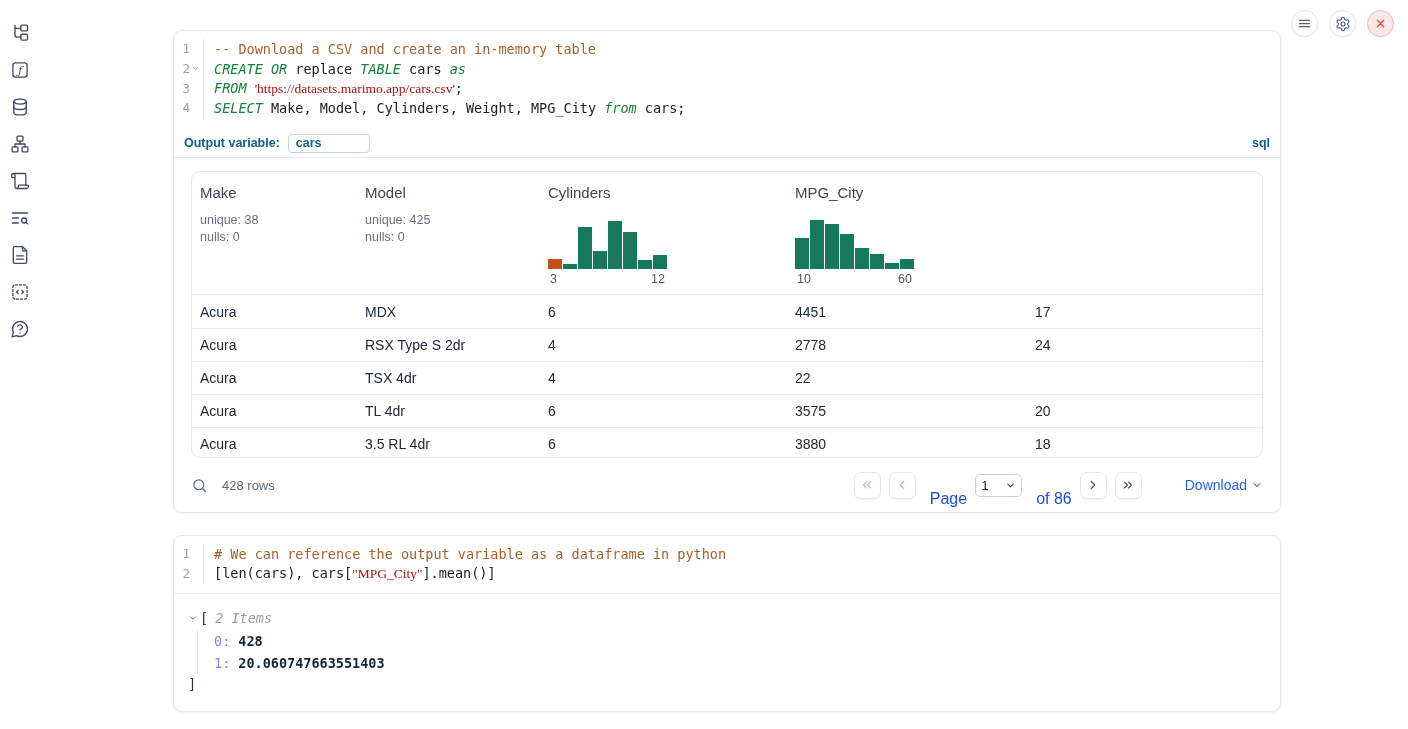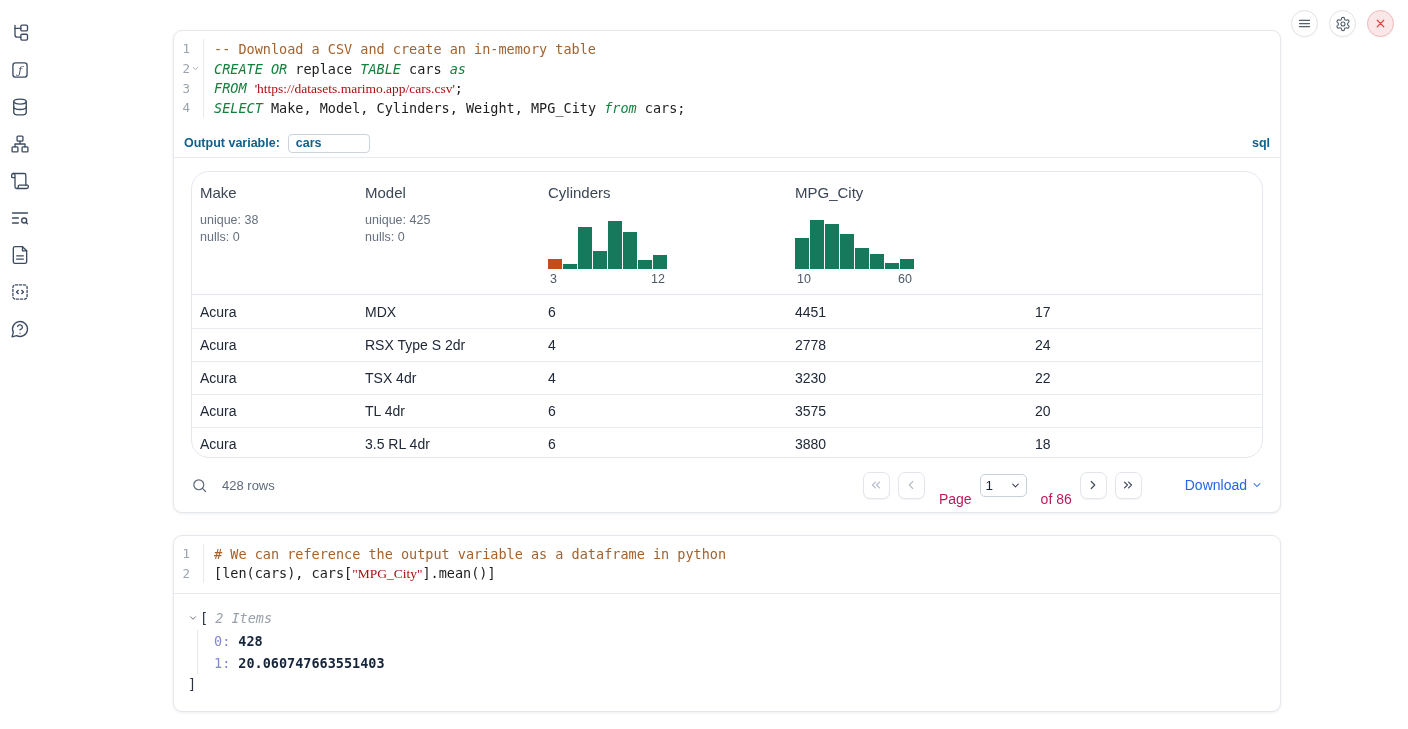--- a/index.html
+++ b/index.html
@@ -45,21 +45,21 @@
   .outvar-row { height:28px; display:flex; align-items:center; padding:0 10px;
     border-bottom:1px solid #e6e9ed; }
   .outvar-label { font-size:12.5px; font-weight:bold; color:#10618e; }
   .outvar-input { margin-left:8px; width:82px; height:19px; border:1px solid #ccd3db;
     border-radius:4px; font-family:"Liberation Sans", sans-serif; font-size:12.5px;
     font-weight:bold; color:#10618e; padding:0 7px; outline:none; }
   .lang-badge { margin-left:auto; font-size:12.5px; font-weight:bold; color:#10618e; }
 
   
   .table-box { position:absolute; left:17px; right:17px; top:140px; bottom:54px;
-    border:1px solid #e4e8ee; border-radius:18px; overflow:hidden; background:#fff; }
+    border:1px solid #e4e8ee; border-radius:9px; overflow:hidden; background:#fff; }
   .thead, .tr { display:grid; grid-template-columns:165px 183px 247px 240px 1fr; }
   .thead { height:123px; border-bottom:1px solid #e4e8ee; }
   .th { padding:12px 8px 8px 8px; display:flex; flex-direction:column; cursor:pointer; }
   .th-label { font-size:15px; color:#3b4657; }
   .meta { margin-top:11px; font-size:12.5px; color:#66707f; line-height:17px; }
   .hist-wrap { margin-top:auto; width:119px; }
   .hist { height:52px; display:flex; align-items:flex-end; gap:1.5px; }
   .bar { flex:1; }
   .hist-axis { display:flex; justify-content:space-between; font-size:12.5px;
     color:#4e5866; margin-top:3px; padding:0 2px; }
@@ -71,21 +71,21 @@
   .tfoot { position:absolute; left:17px; right:17px; bottom:0; height:54px;
     display:flex; align-items:center; }
   .row-count { margin-left:14px; font-size:13px; color:#5f6a79; }
   .search-btn { display:flex; align-items:center; color:#5f6a79; cursor:pointer; }
   .pager { margin-left:auto; display:flex; align-items:center; gap:8px; }
   .pg-btn { width:27px; height:27px; background:#fff; border:1px solid #e2e6ec;
     border-radius:7px; display:flex; align-items:center; justify-content:center;
     box-shadow:0 1px 1px rgba(0,0,0,.05); cursor:pointer; }
   .pg-btn.disabled { color:#b6bfca; }
   .pg-btn.enabled  { color:#434e5e; }
-  .pg-label { font-size:14px; color:#be185d; margin-left:6px;margin-top:28px; }
+  .pg-label { font-size:16px; color:#1d4ed8; margin-left:6px;margin-top:28px; }
   .pg-select { width:47px; height:23px; border:1px solid #c8d1da; border-radius:5px;
     display:flex; align-items:center; justify-content:space-between; padding:0 5px;
     font-size:13.5px; color:#1c2430; cursor:pointer; }
   .download { margin-left:35px; display:flex; align-items:center; gap:4px;
     color:#2563eb; font-size:14px; cursor:pointer; }
 
   
   .pyout { padding:14px 16px 0 14px; font-family:"DejaVu Sans Mono", monospace;
     font-size:13.5px; color:#2a3342; }
   .tree-head { display:flex; align-items:center; height:20px; }
@@ -293,21 +293,20 @@
       <div class="td">Acura</div>
         <div class="td">RSX Type S 2dr</div>
         <div class="td">4</div>
         <div class="td">2778</div>
         <div class="td">24</div>
     </div>
     <div class="tr">
       <div class="td">Acura</div>
         <div class="td">TSX 4dr</div>
         <div class="td">4</div>
-        <div class="td">3230</div>
         <div class="td">22</div>
     </div>
     <div class="tr">
       <div class="td">Acura</div>
         <div class="td">TL 4dr</div>
         <div class="td">6</div>
         <div class="td">3575</div>
         <div class="td">20</div>
     </div>
     <div class="tr">

